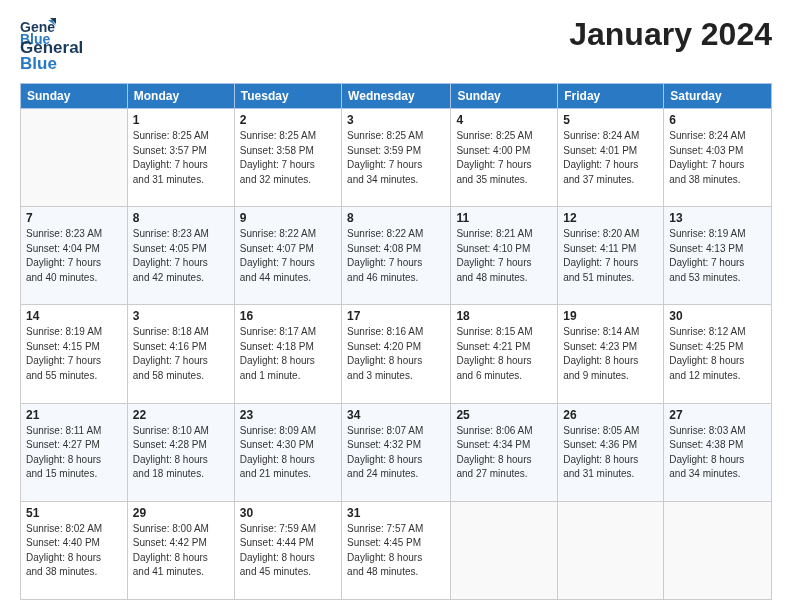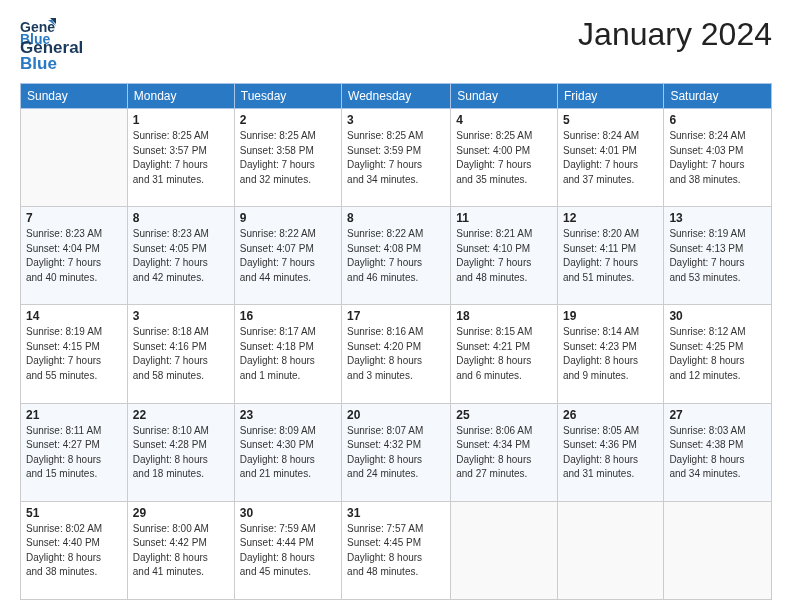--- a/index.html
+++ b/index.html
@@ -27,37 +27,37 @@
       display: flex;
       flex-direction: column;
       align-items: flex-start;
     }
     .title-block {
       text-align: right;
     }
     .month-title {
       font-size: 32px;
       color: #222;
-      font-weight: normal;
+      font-weight: bold;
     }
     .location-title {
       font-size: 16px;
       color: #555;
       margin-top: 2px;
     }
     .calendar-table {
       width: 100%;
       border-collapse: collapse;
       flex: 1;
     }
     .calendar-table th {
       background: #2979c5;
       color: #fff;
       font-size: 12px;
-      font-weight: normal;
+      font-weight: bold;
       padding: 5px 6px;
       text-align: left;
       border: 1px solid #aac4e8;
     }
     .calendar-table td {
       border: 1px solid #ccc;
       vertical-align: top;
       padding: 4px 5px;
       font-size: 10px;
       color: #333;
@@ -214,21 +214,21 @@
           </td>
           <td>
             <span class="day-number">22</span>
             <div class="cell-content">Sunrise: 8:10 AM<br>Sunset: 4:28 PM<br>Daylight: 8 hours<br>and 18 minutes.</div>
           </td>
           <td>
             <span class="day-number">23</span>
             <div class="cell-content">Sunrise: 8:09 AM<br>Sunset: 4:30 PM<br>Daylight: 8 hours<br>and 21 minutes.</div>
           </td>
           <td>
-            <span class="day-number">20</span>
+            <span class="day-number">34</span>
             <div class="cell-content">Sunrise: 8:07 AM<br>Sunset: 4:32 PM<br>Daylight: 8 hours<br>and 24 minutes.</div>
           </td>
           <td>
             <span class="day-number">25</span>
             <div class="cell-content">Sunrise: 8:06 AM<br>Sunset: 4:34 PM<br>Daylight: 8 hours<br>and 27 minutes.</div>
           </td>
           <td>
             <span class="day-number">26</span>
             <div class="cell-content">Sunrise: 8:05 AM<br>Sunset: 4:36 PM<br>Daylight: 8 hours<br>and 31 minutes.</div>
           </td>

